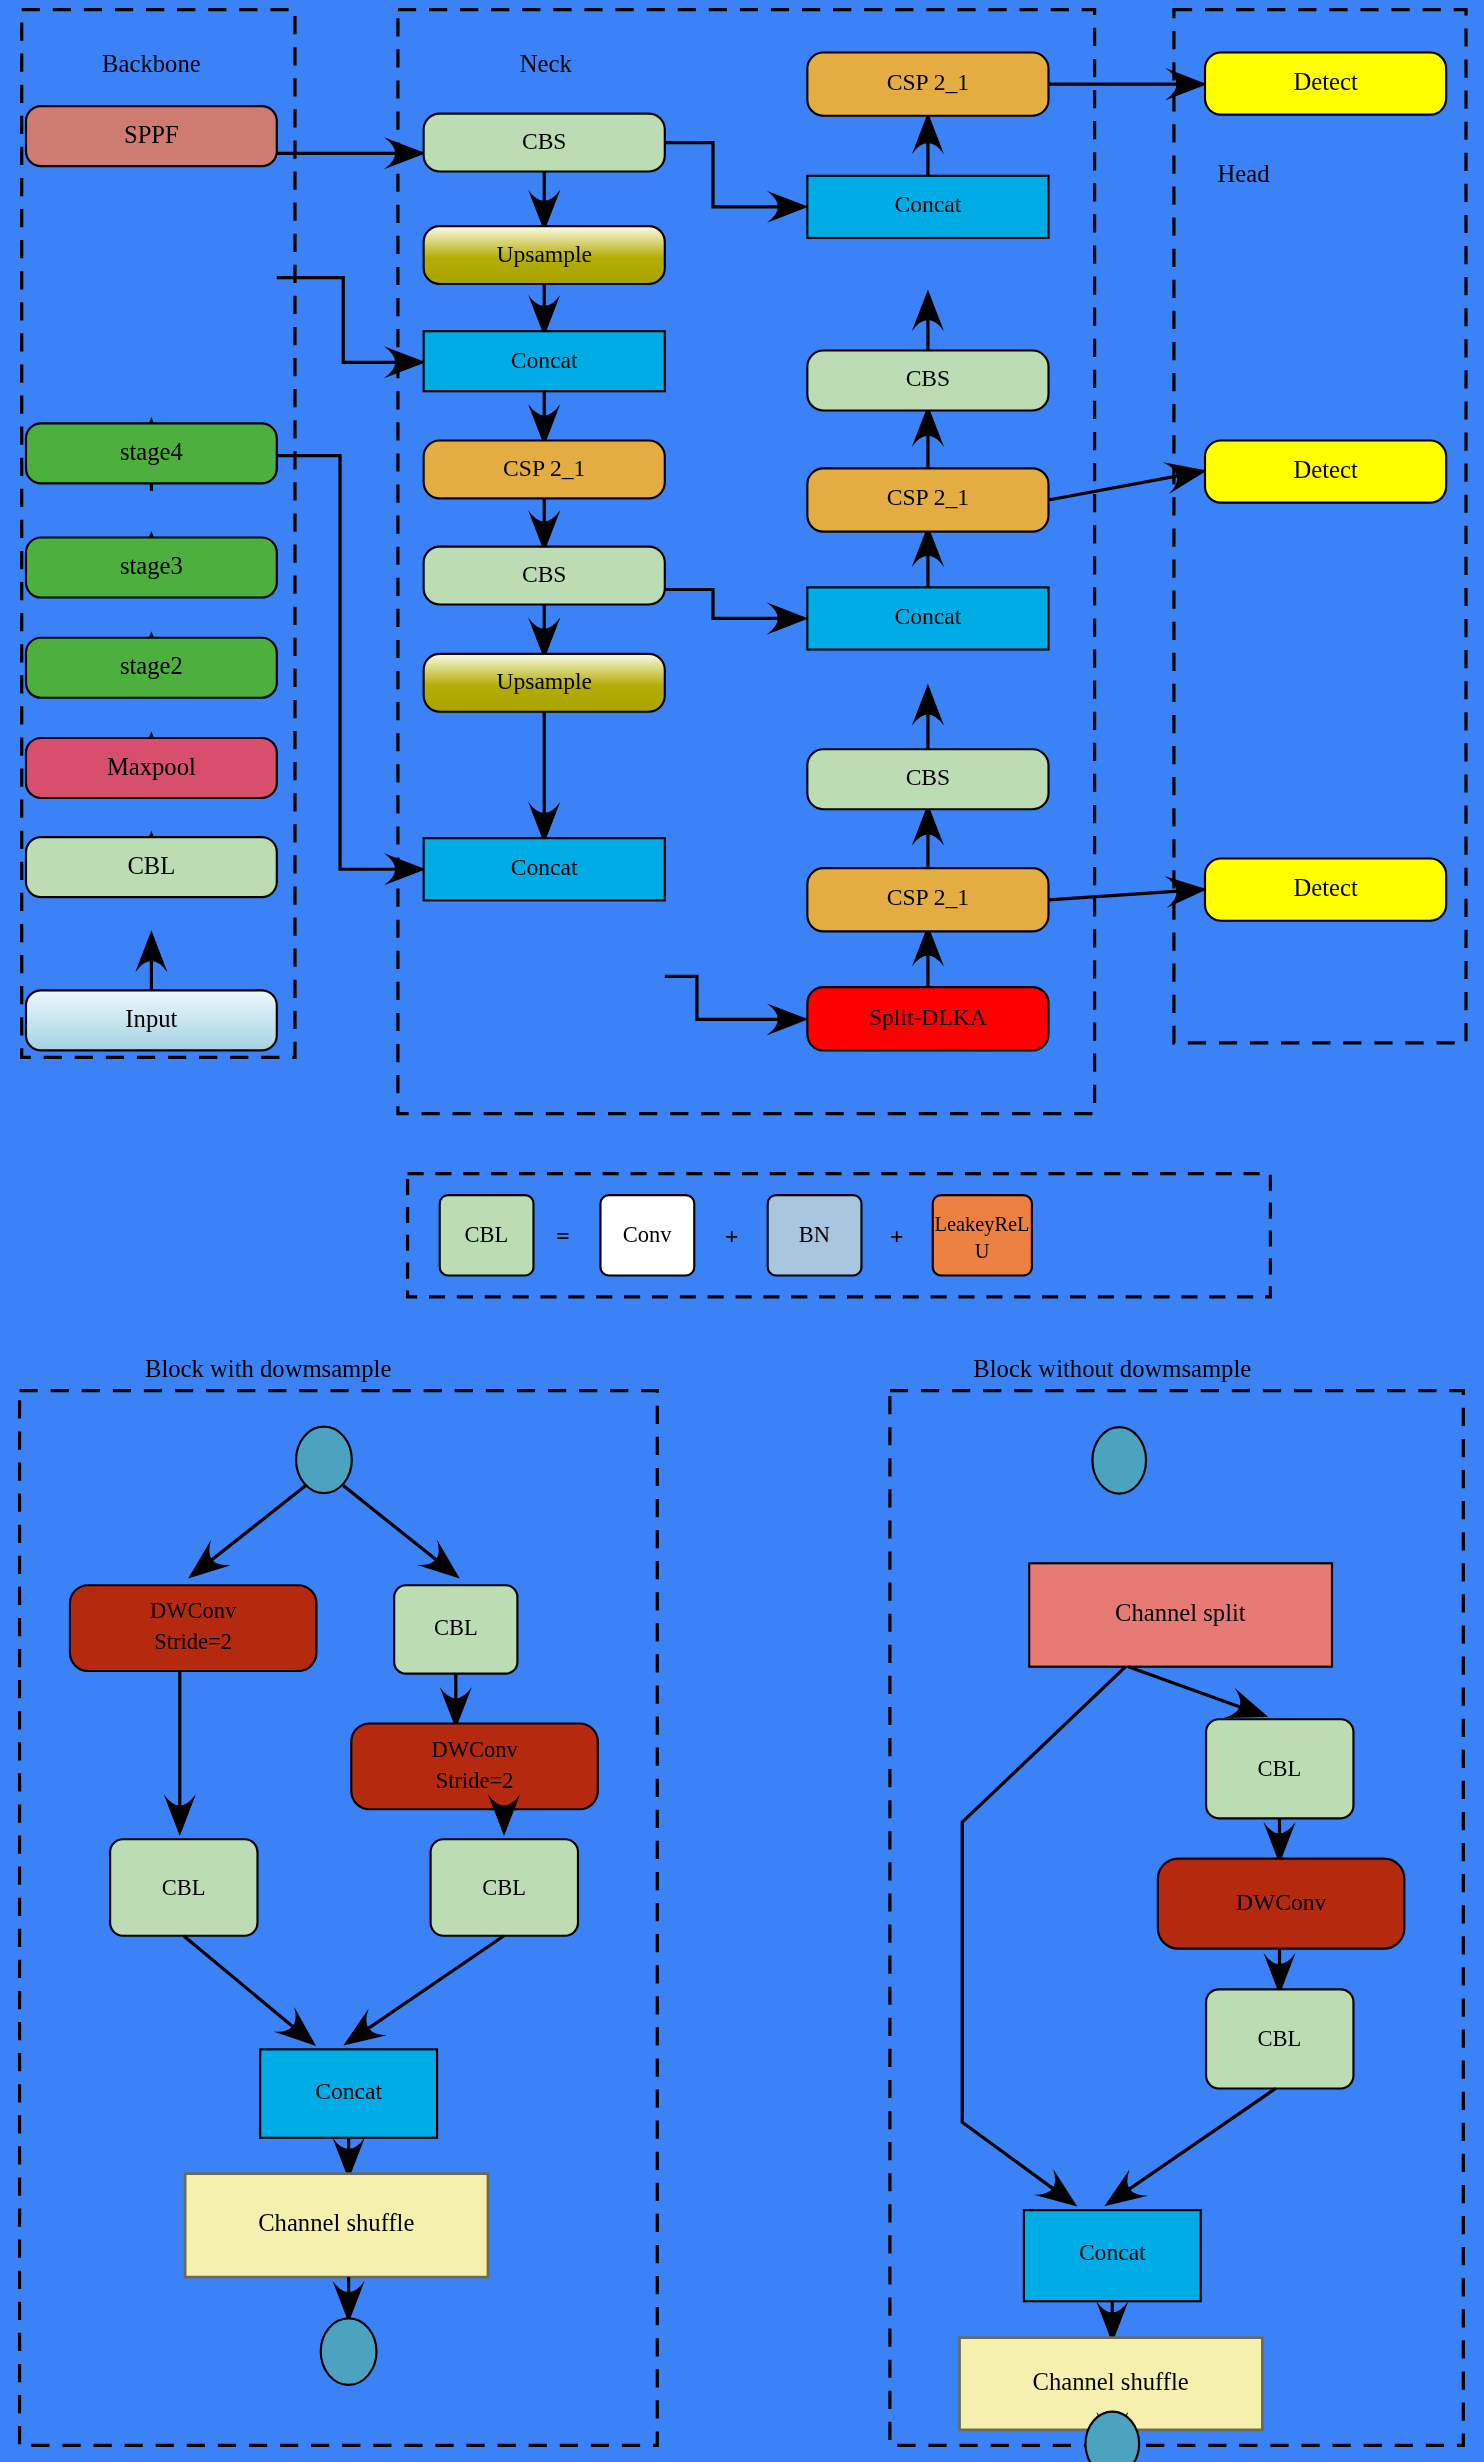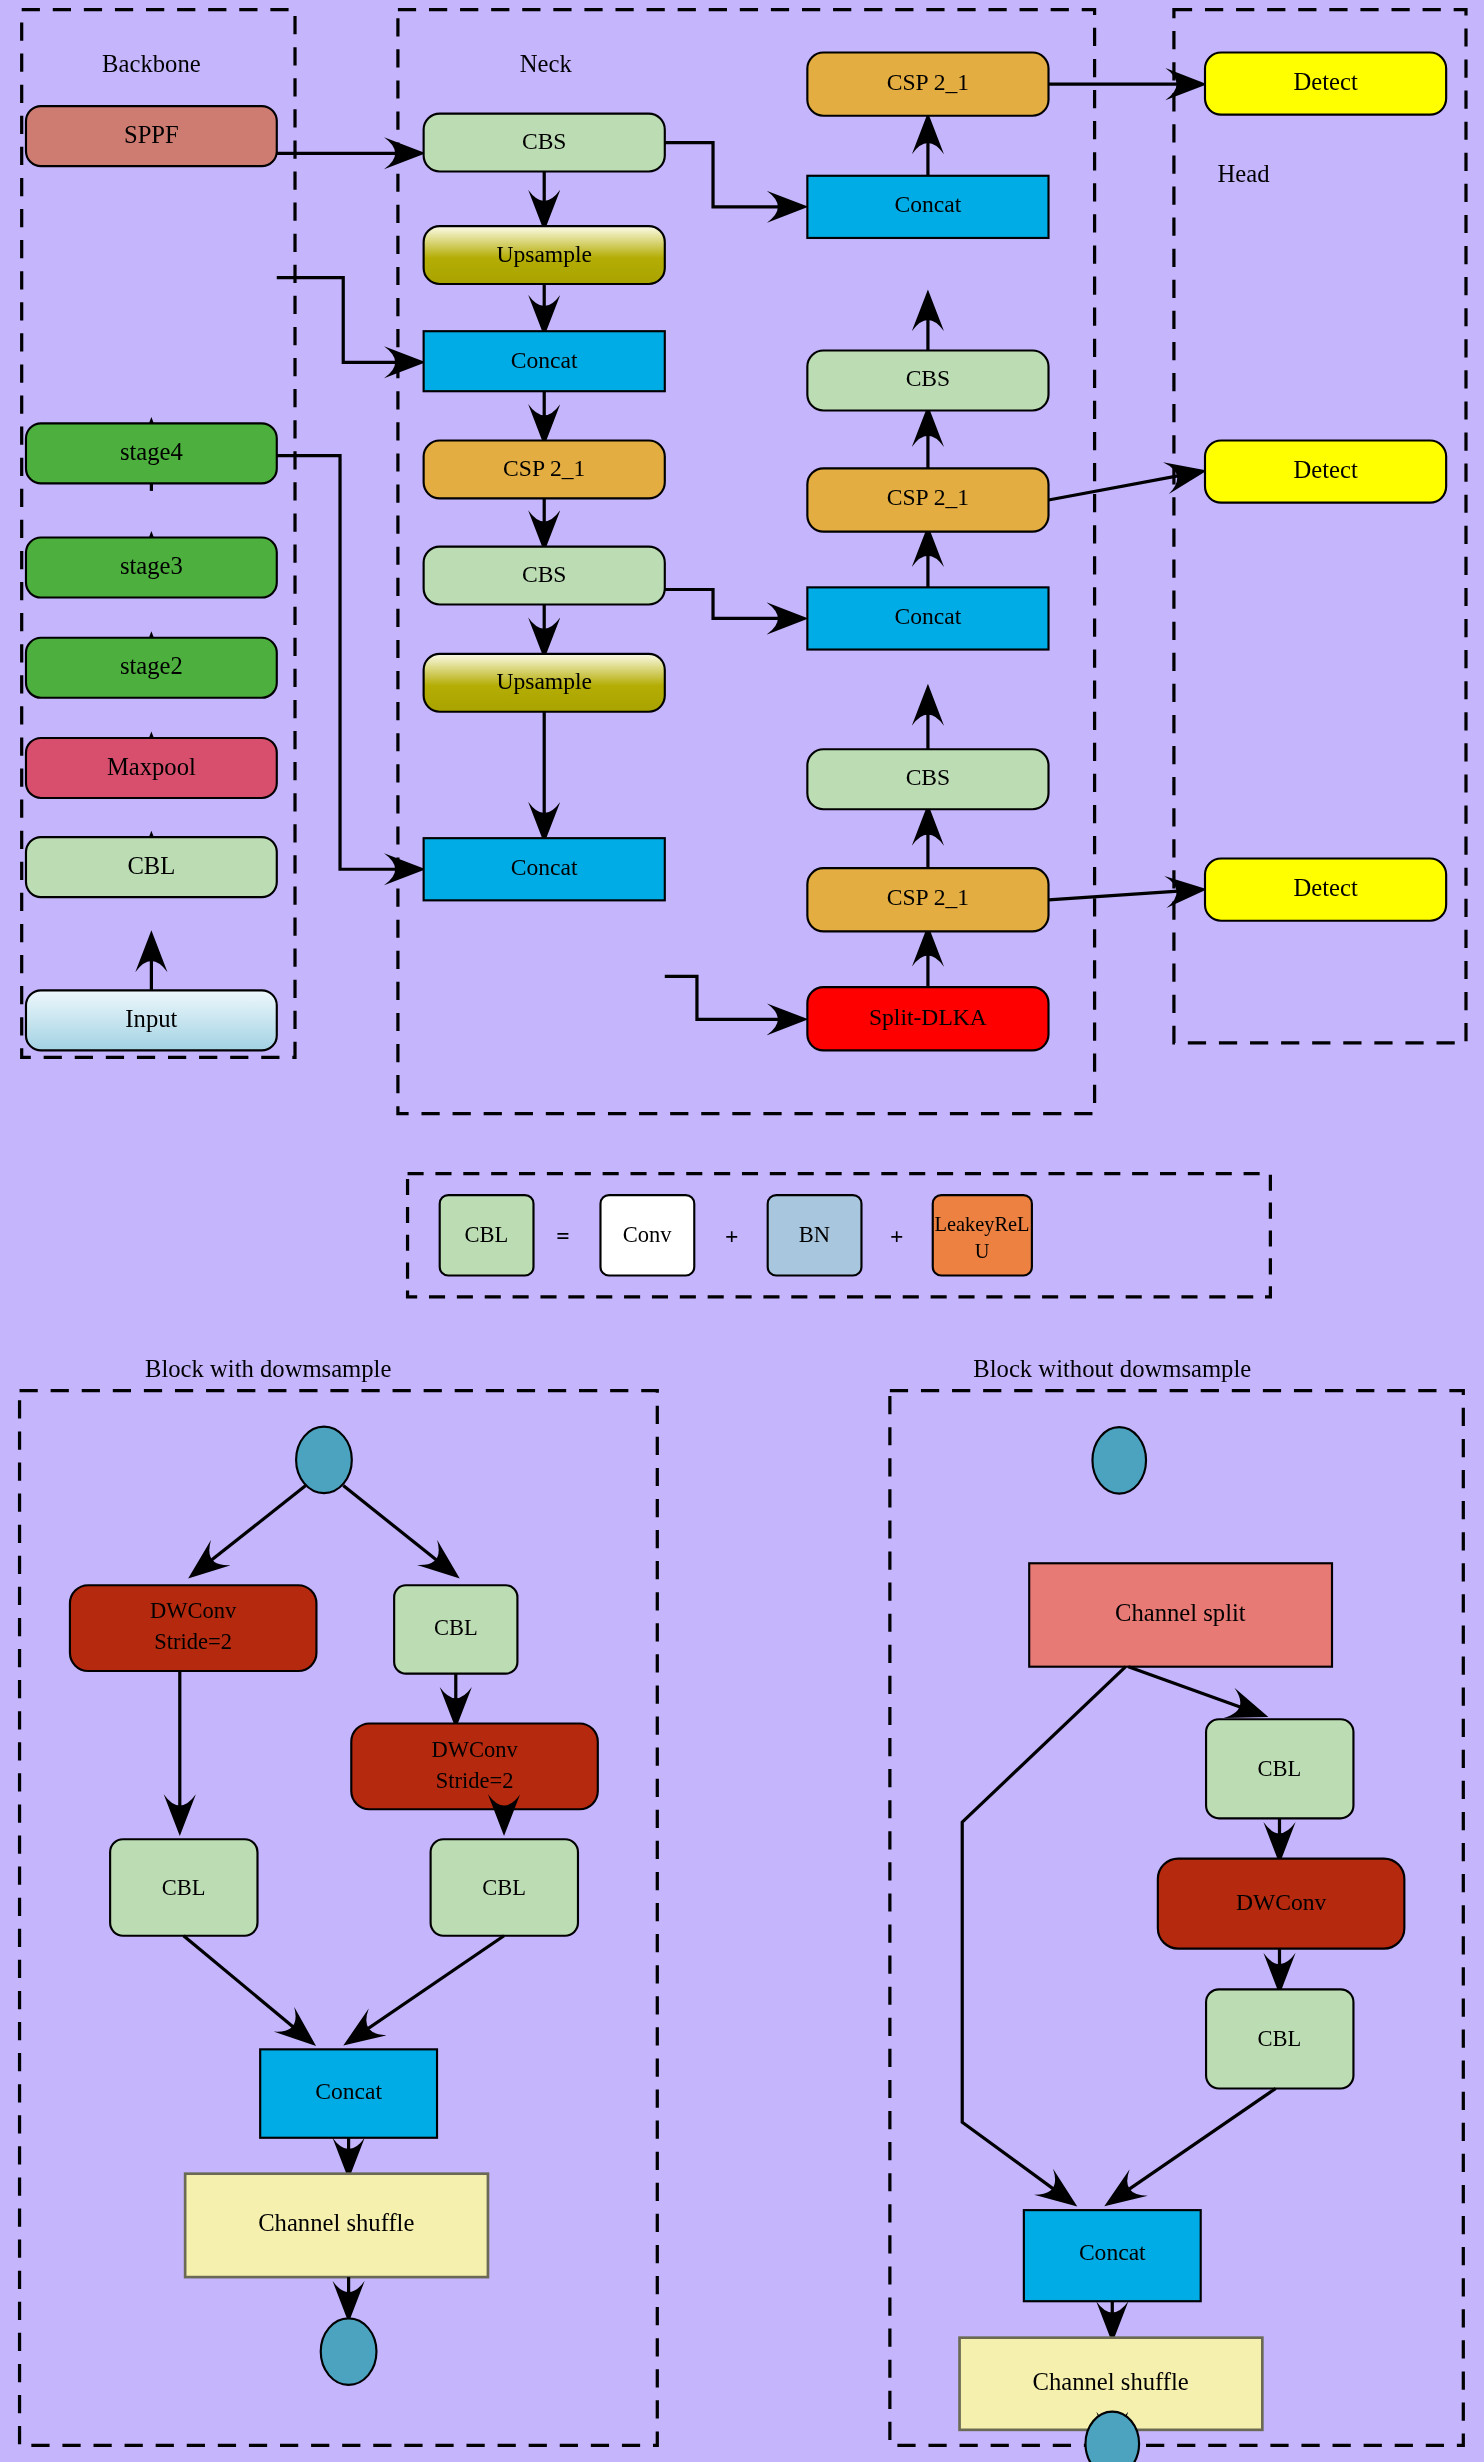--- a/index.html
+++ b/index.html
@@ -1,17 +1,17 @@
 <!DOCTYPE html>
 <html style="font-size:8.6px"><head>
 <meta charset="utf-8">
 <style>
   html,body{margin:0;padding:0;background:#ffffff;}
   body{font-family:"Liberation Serif", serif;}
-  #root{position:relative;width:1485px;height:2462px;background:#c4b5fd;overflow:hidden;}
+  #root{position:relative;width:1485px;height:2462px;background:#3b82f6;overflow:hidden;}
   svg.canvas{position:absolute;left:0;top:0;width:1485px;height:2462px;}
   .node-label{font-family:"Liberation Serif", serif; fill:#000; text-anchor:middle; dominant-baseline:middle;}
   .group-title{font-family:"Liberation Serif", serif; fill:#000; text-anchor:middle;}
   .op-sym{font-family:"Liberation Serif", serif; fill:#000; text-anchor:middle; font-weight:bold;}
 </style>
 </head>
 <body>
 
 <div id="root">
 <svg class="canvas" viewBox="0 0 2770 4594" xmlns="http://www.w3.org/2000/svg">

